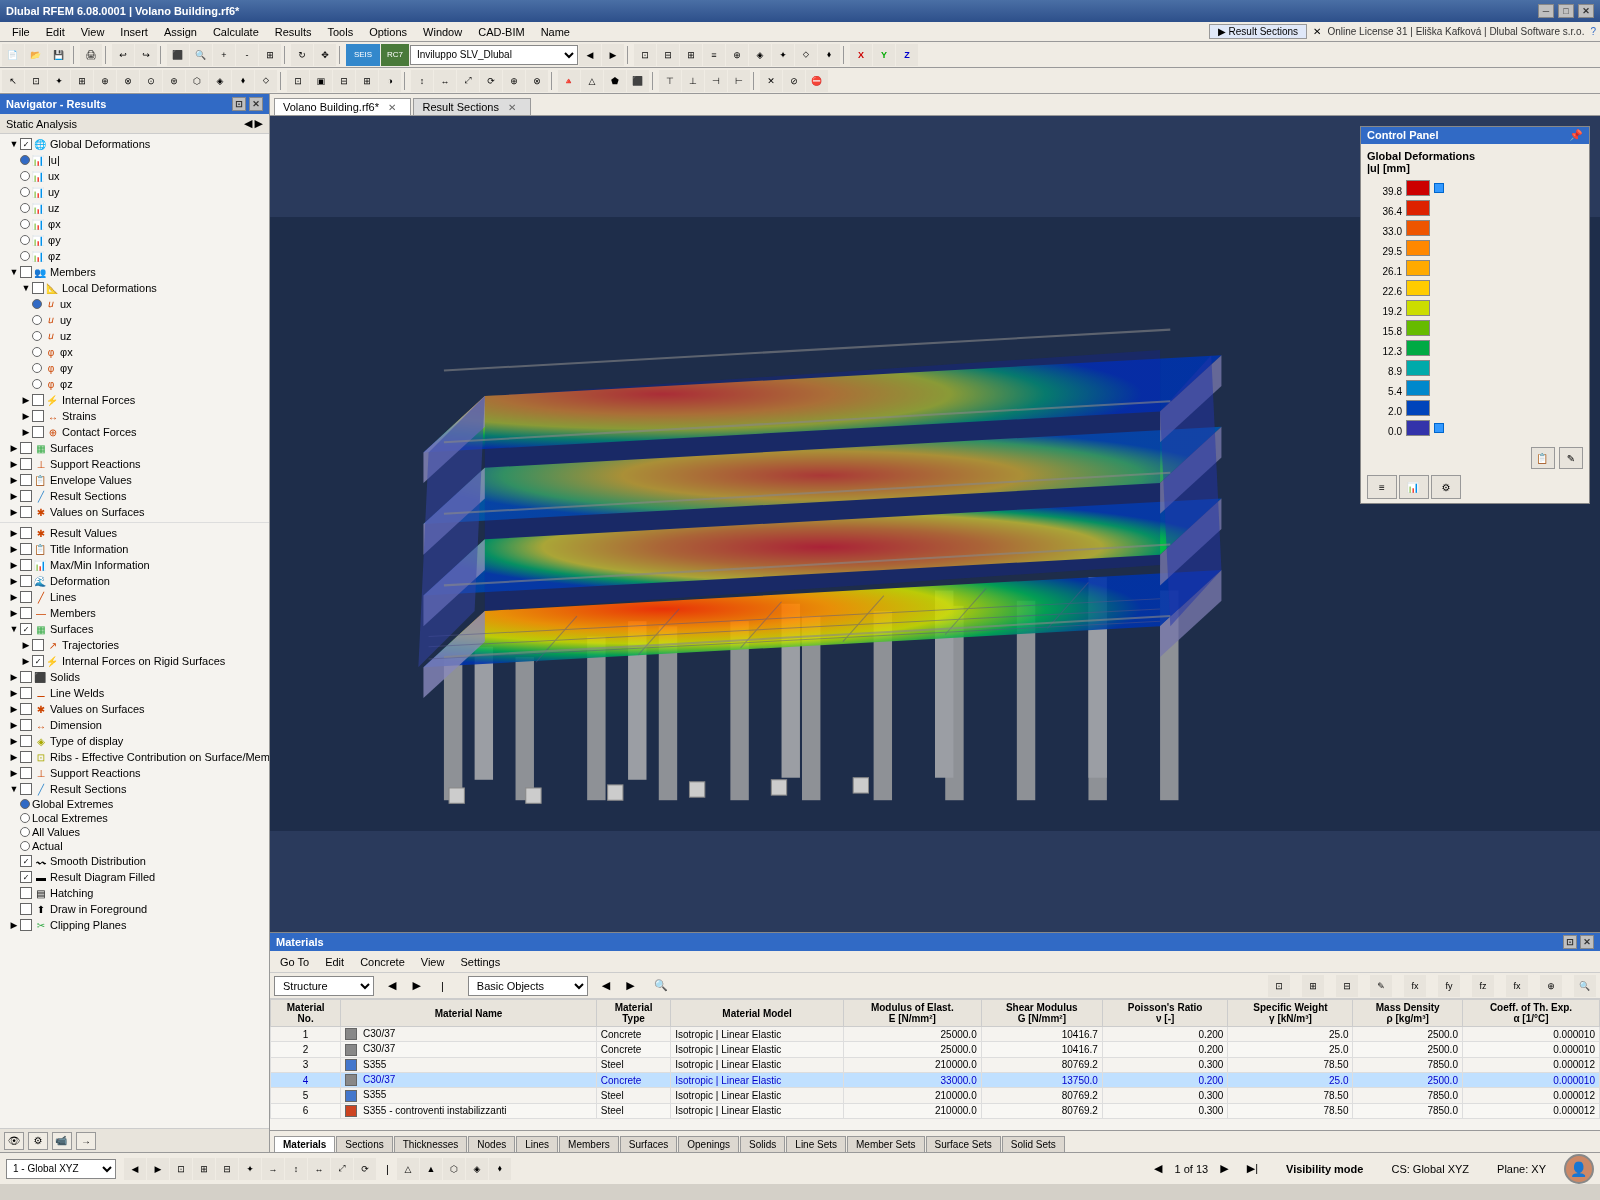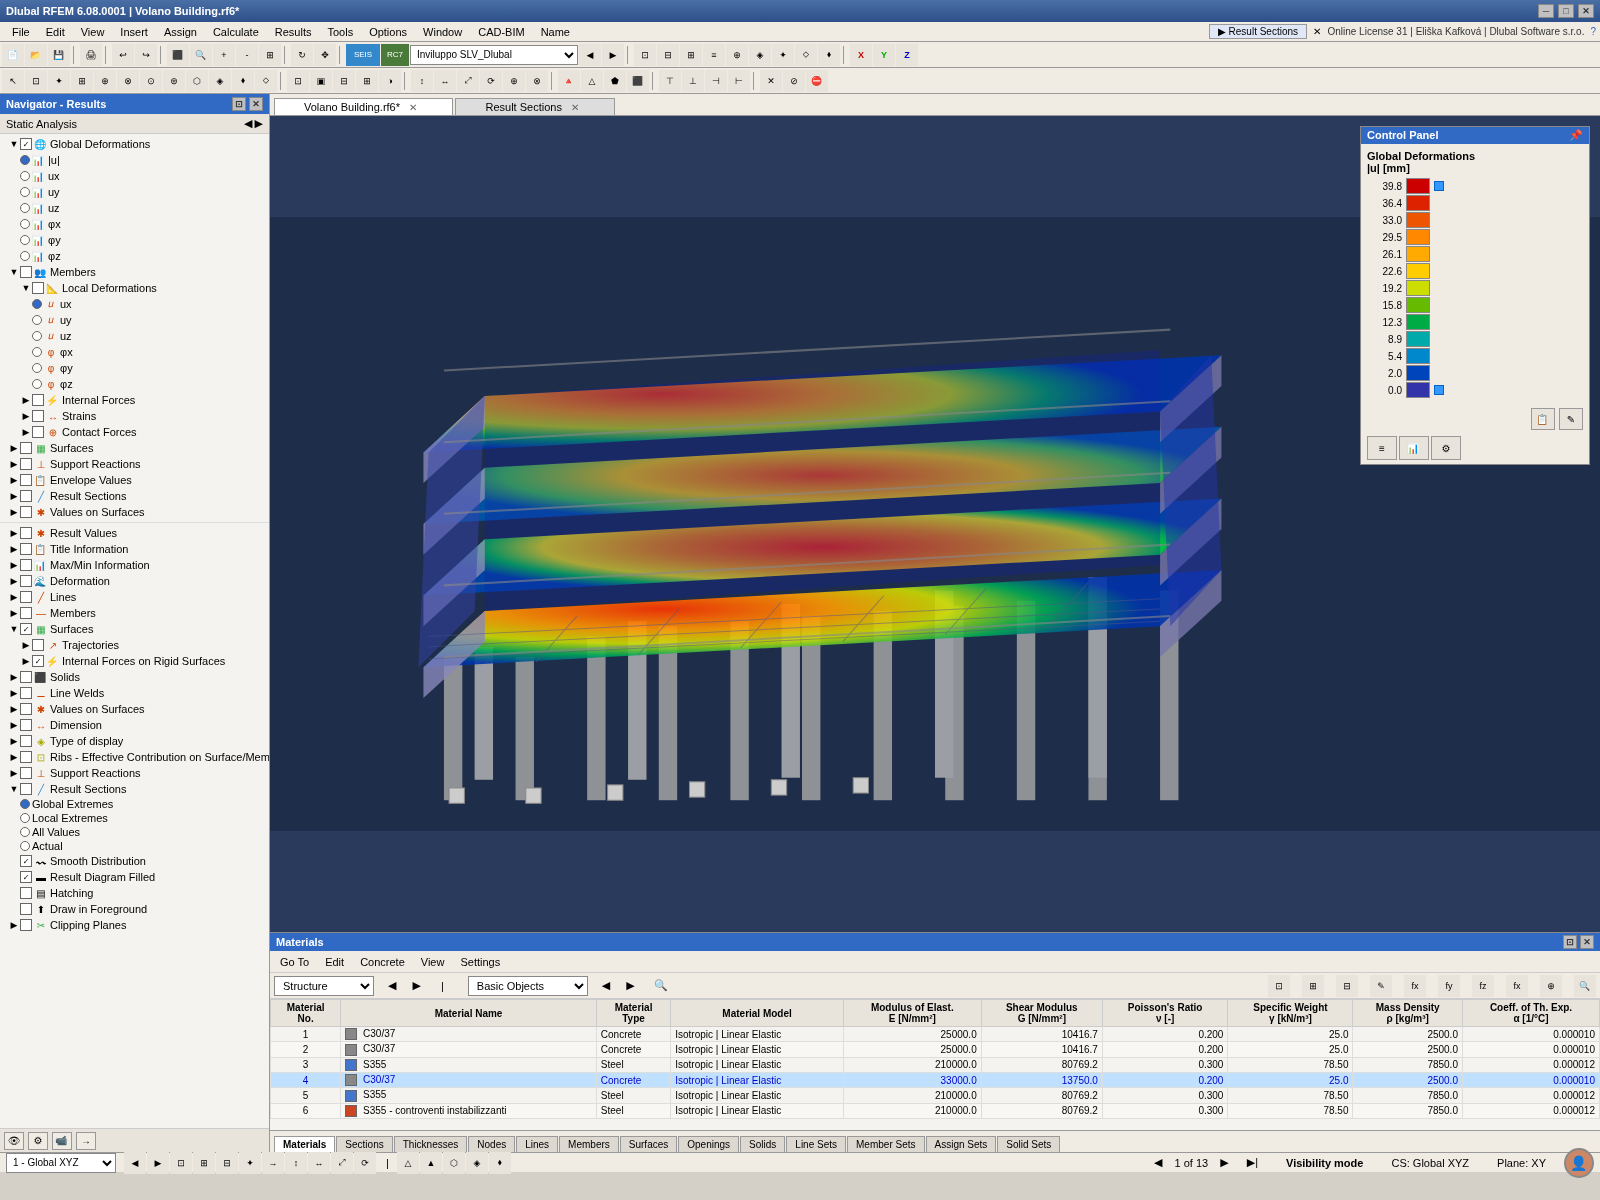--- a/index.html
+++ b/index.html
@@ -194,20 +194,21 @@
     }
     .scale-color {
       width: 24px;
       height: 16px;
       border: 1px solid #888;
     }
     .scale-value {
       font-size: 10px;
       text-align: right;
       width: 35px;
+      margin-top: 8px;
     }
     .scale-indicator {
       width: 10px; height: 10px;
       border: 1px solid #888;
     }
     #cp-footer {
       display: flex;
       justify-content: flex-end;
       padding: 4px 6px;
       gap: 4px;
@@ -327,21 +328,21 @@
       margin-right: 1px;
       cursor: pointer;
       font-size: 10px;
       white-space: nowrap;
     }
     .btab.active { background: white; font-weight: bold; }
 
     
     #status-bar {
       background: #f0ece4;
-      height: 20px;
+      height: 32px;
       border-top: 1px solid #999;
       display: flex;
       align-items: center;
       padding: 0 6px;
       font-size: 11px;
       gap: 8px;
     }
     #status-left { display: flex; align-items: center; gap: 4px; }
     #status-right { margin-left: auto; display: flex; align-items: center; gap: 8px; }
 
@@ -390,21 +391,21 @@
     #vp-top-tabs {
       background: #f0ece4;
       height: 22px;
       display: flex;
       align-items: flex-end;
       padding: 0 4px;
       border-bottom: 1px solid #999;
     }
 
     .vp-tab {
-      padding: 2px 29px;
+      padding: 2px 8px;
       font-size: 11px;
       cursor: pointer;
       border: 1px solid #999;
       border-bottom: none;
       background: #ddd;
       margin-right: 2px;
       text-align: center;
     }
     .vp-tab.active { background: white; }
 
@@ -1203,21 +1204,21 @@
         <div class="btab">Sections</div>
         <div class="btab">Thicknesses</div>
         <div class="btab">Nodes</div>
         <div class="btab">Lines</div>
         <div class="btab">Members</div>
         <div class="btab">Surfaces</div>
         <div class="btab">Openings</div>
         <div class="btab">Solids</div>
         <div class="btab">Line Sets</div>
         <div class="btab">Member Sets</div>
-        <div class="btab">Assign Sets</div>
+        <div class="btab">Surface Sets</div>
         <div class="btab">Solid Sets</div>
       </div>
     </div>
   </div>
 </div>
 
 <div id="status-bar">
   <div id="status-left">
     <select class="combo-input" style="width:110px;">
       <option>1 - Global XYZ</option>

